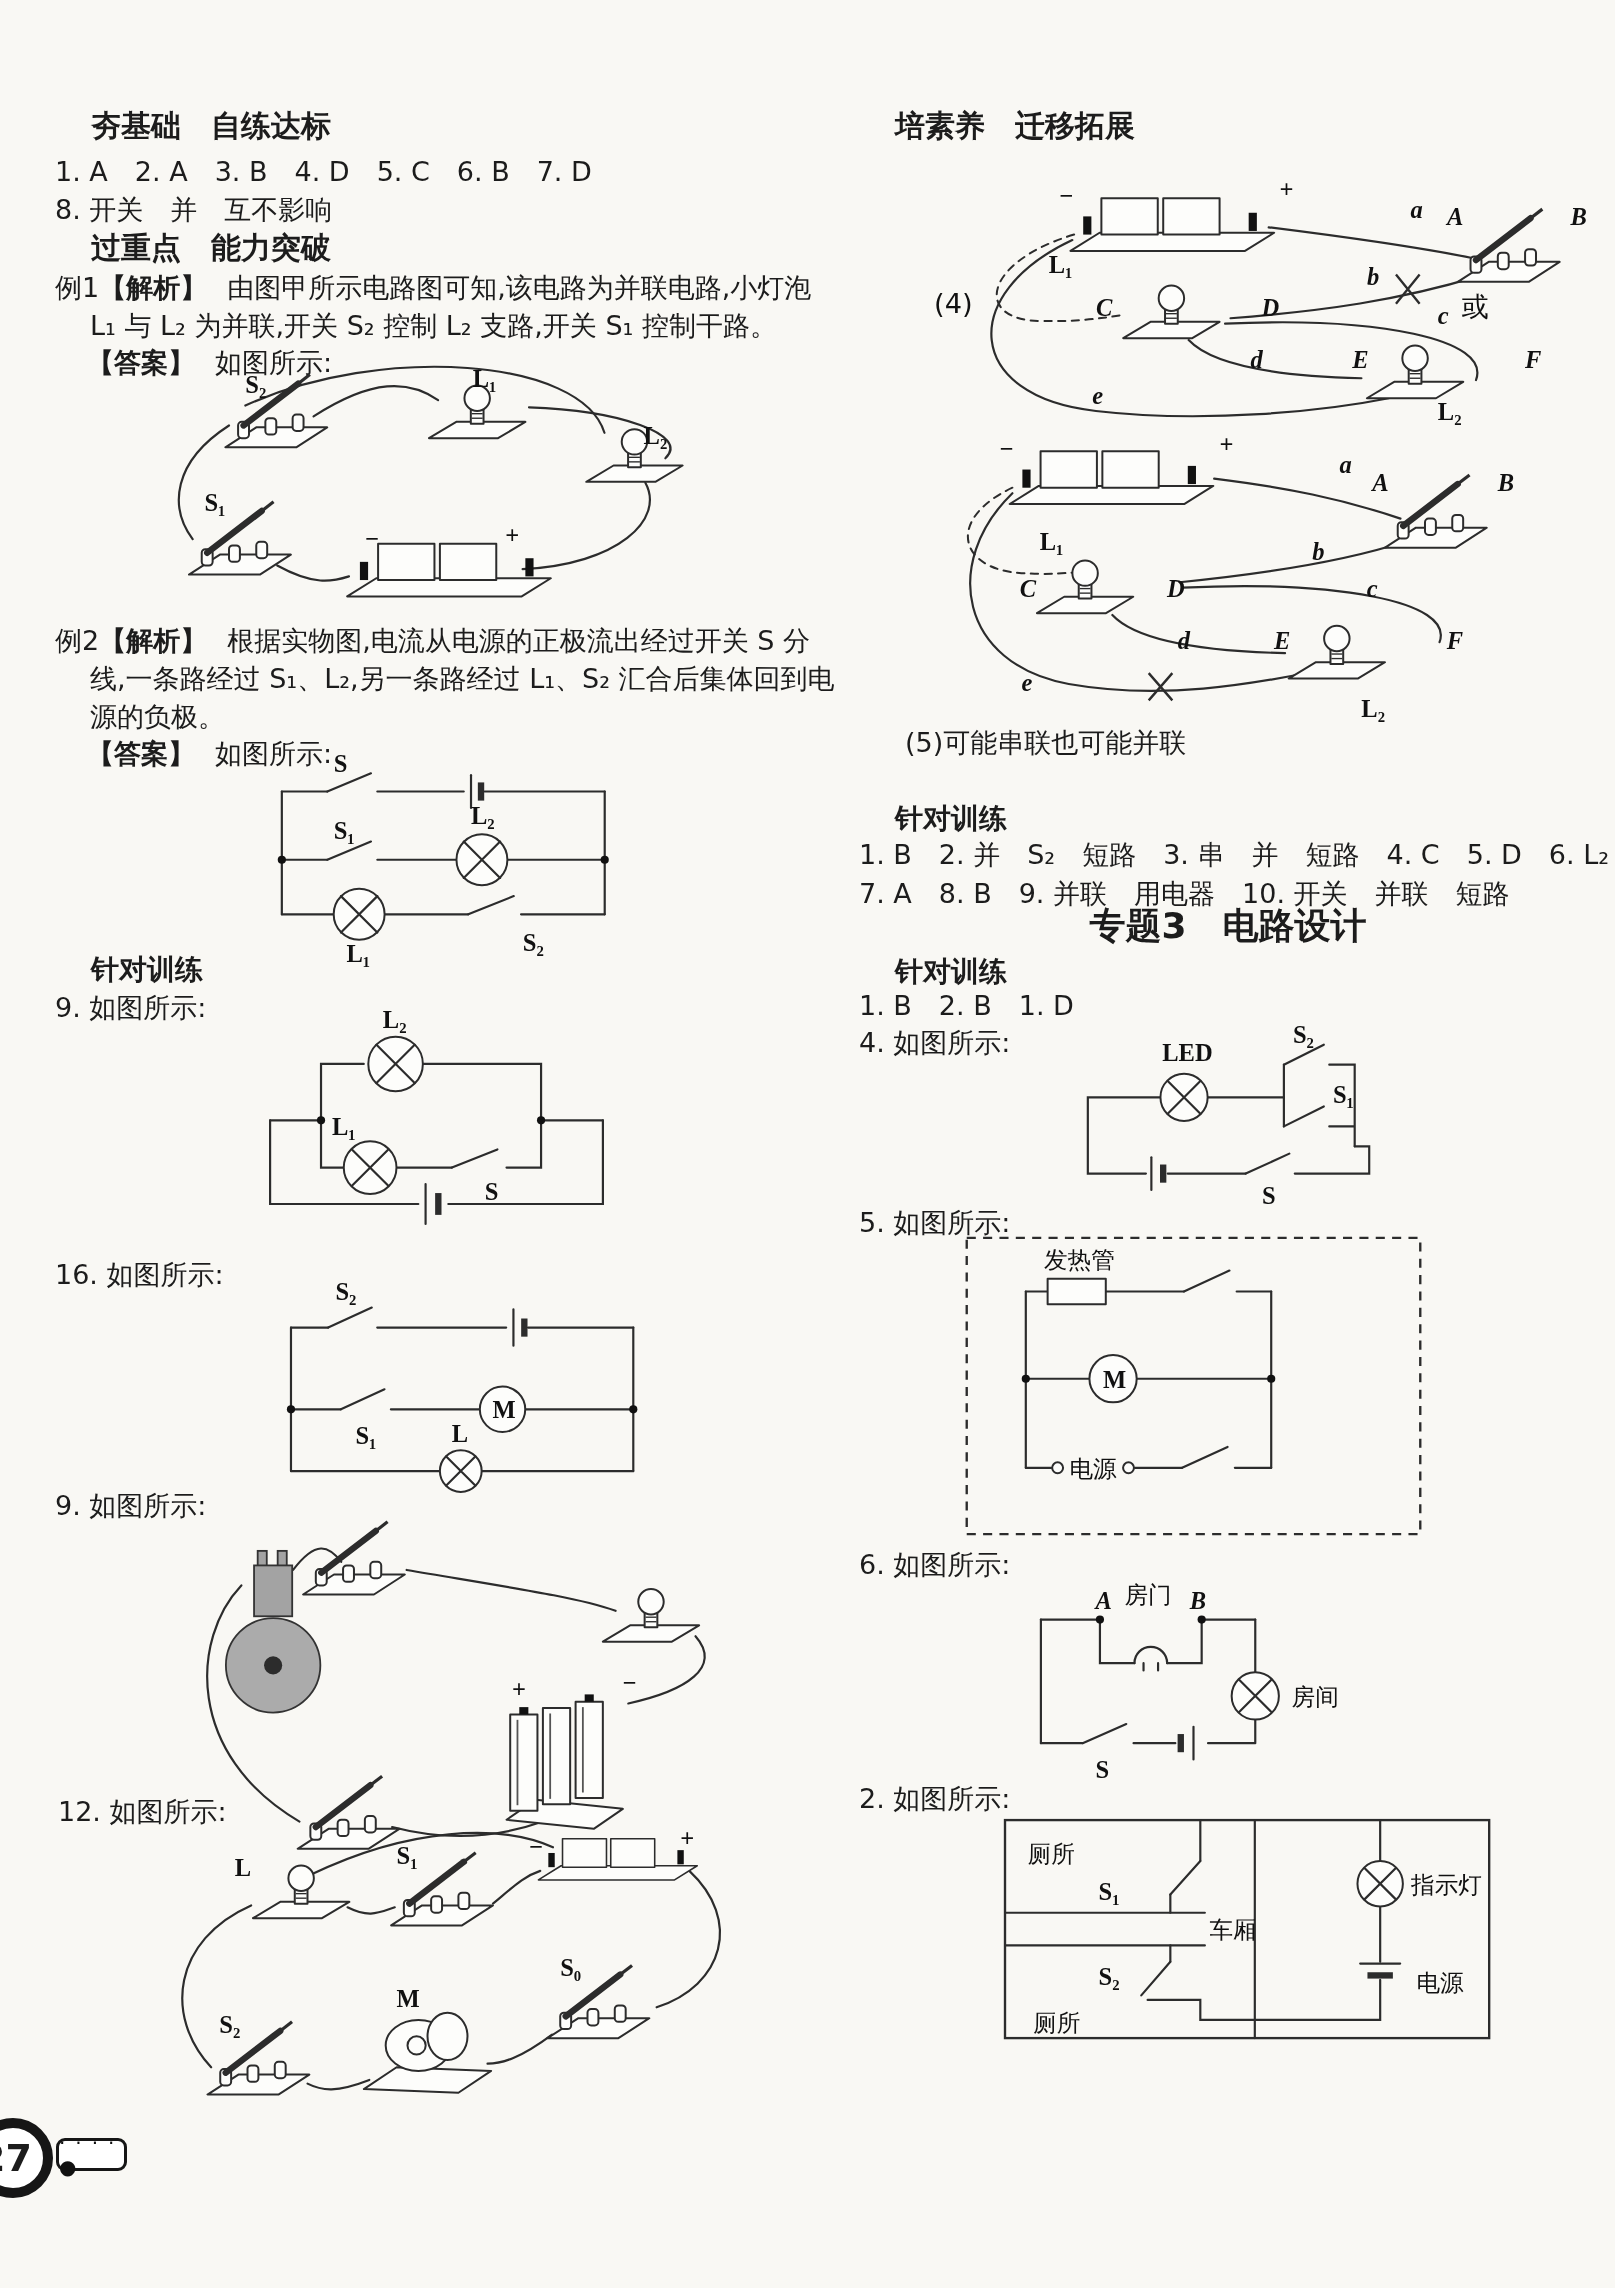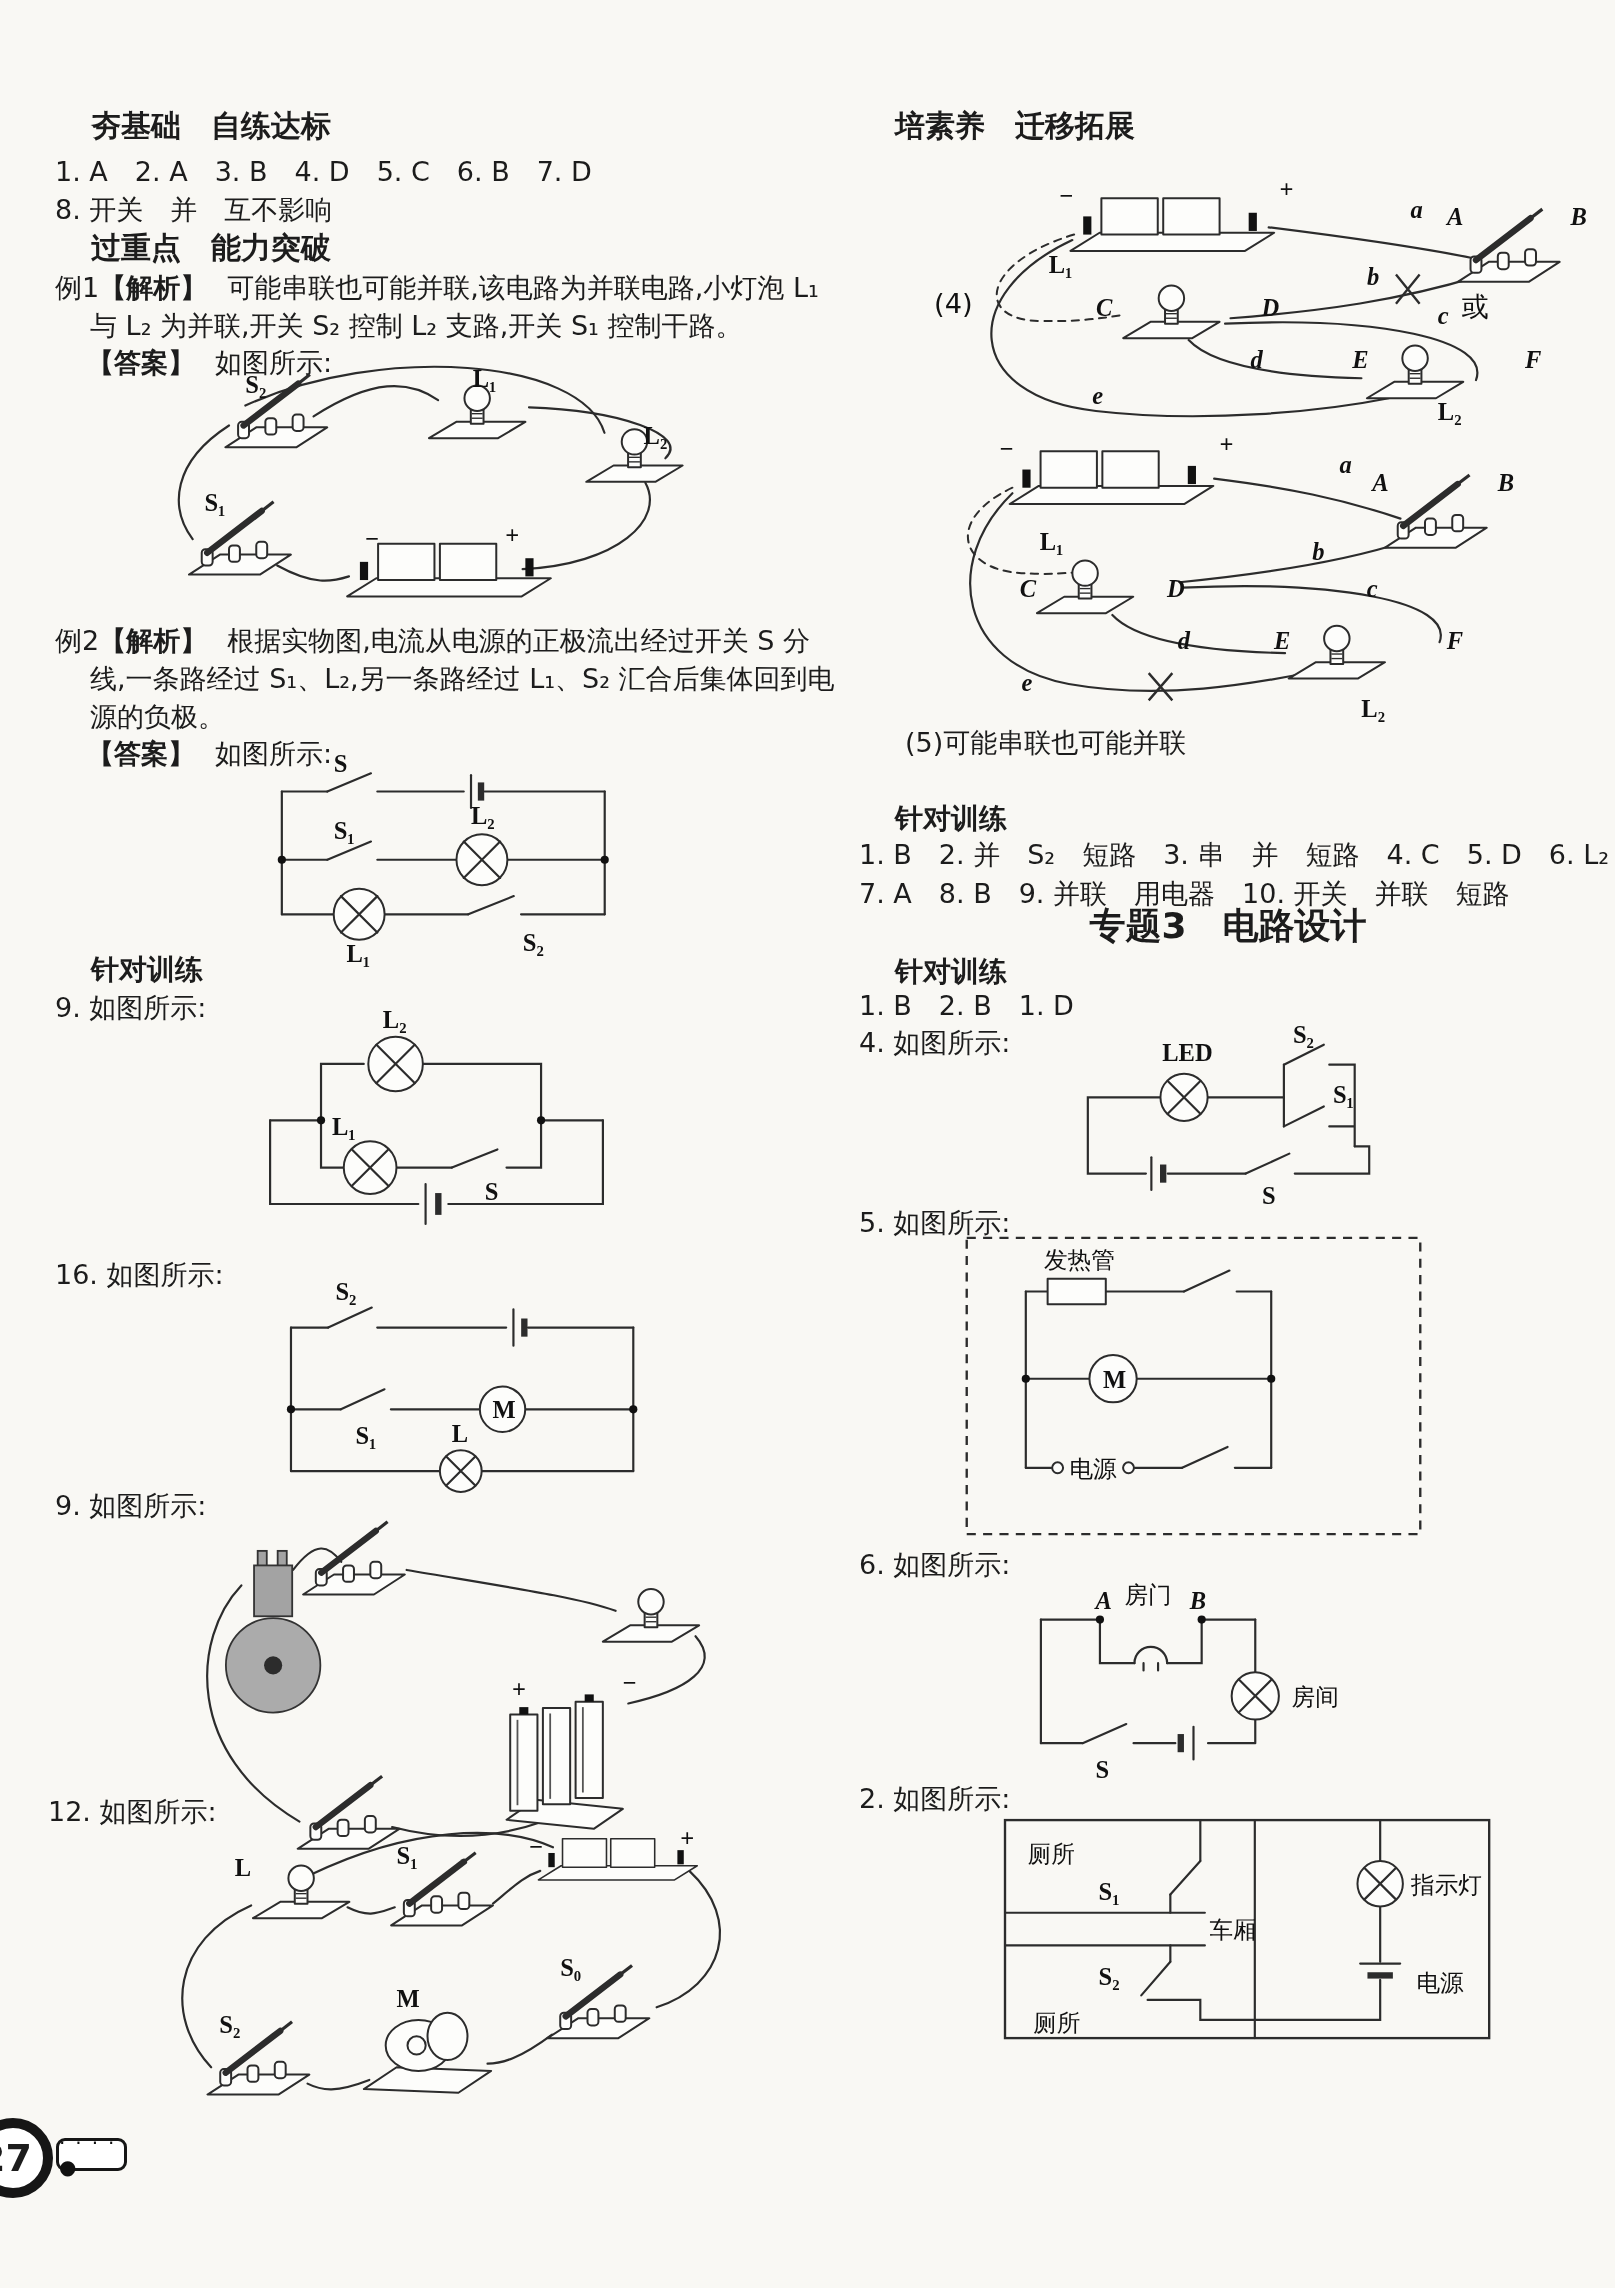--- a/index.html
+++ b/index.html
@@ -81,21 +81,21 @@
       <circle cx="55" cy="118" r="10" fill="#2c2c2c"></circle>
     </g>
   </defs>
 </svg>
 
 <div class="t hd" style="left:55px;top:107px">夯基础　自练达标</div>
 <div class="t" style="left:55px;top:153px">1. A　2. A　3. B　4. D　5. C　6. B　7. D</div>
 <div class="t" style="left:55px;top:191px">8. 开关　并　互不影响</div>
 <div class="t hd" style="left:55px;top:229px">过重点　能力突破</div>
 
-<div class="t wrap para" style="left:55px;top:269px"><span>例1</span><span class="bd">【解析】</span><span class="gap"></span><span>可能串联也可能并联,该电路为并联电路,小灯泡 L₁ 与 L₂ 为并联,开关 S₂ 控制 L₂ 支路,开关 S₁ 控制干路。</span></div>
+<div class="t wrap para" style="left:55px;top:269px"><span>例1</span><span class="bd">【解析】</span><span class="gap"></span><span>由图甲所示电路图可知,该电路为并联电路,小灯泡 L₁ 与 L₂ 为并联,开关 S₂ 控制 L₂ 支路,开关 S₁ 控制干路。</span></div>
 <div class="t" style="left:87px;top:344px"><span class="bd">【答案】</span><span class="gap"></span><span>如图所示:</span></div>
 
 <svg class="fig" style="left:109px;top:360px" width="600" height="251" viewBox="0 0 660 276">
   <g>
     <path class="w" d="M150,50 C300,-18 520,-2 545,80"></path>
     <path class="w" d="M225,62 C290,20 330,22 362,44"></path>
     <path class="w" d="M462,52 C560,55 640,82 612,108"></path>
     <path class="w" d="M132,72 C70,112 66,162 92,197"></path>
     <path class="w" d="M185,226 C225,248 245,244 264,238"></path>
     <path class="w" d="M455,230 C560,225 612,175 590,135"></path>
@@ -233,21 +233,21 @@
   <g transform="translate(442,190)">
         <use href="#b3"></use>
       </g>
   <text class="lb" x="448" y="196">+</text>
   <text class="lb" x="570" y="188">−</text>
   <g transform="translate(212,310)">
         <use href="#sw"></use>
       </g>
 </svg>
 
-<div class="t" style="left:48px;top:1793px">12. 如图所示:</div>
+<div class="t" style="left:58px;top:1793px">12. 如图所示:</div>
 
 <svg class="fig" style="left:100px;top:1820px" width="655" height="300" viewBox="0 0 720 330">
   <g>
     <path class="w" d="M232,60 C340,8 440,4 498,30"></path>
     <path class="w" d="M272,96 C296,108 306,102 324,96"></path>
     <path class="w" d="M432,92 C456,72 466,62 484,56"></path>
     <path class="w" d="M648,56 C706,110 686,182 612,206"></path>
     <path class="w" d="M497,236 C462,262 442,268 426,268"></path>
     <path class="w" d="M296,286 C260,300 244,298 228,290"></path>
     <path class="w" d="M122,272 C70,216 80,132 166,94"></path>

